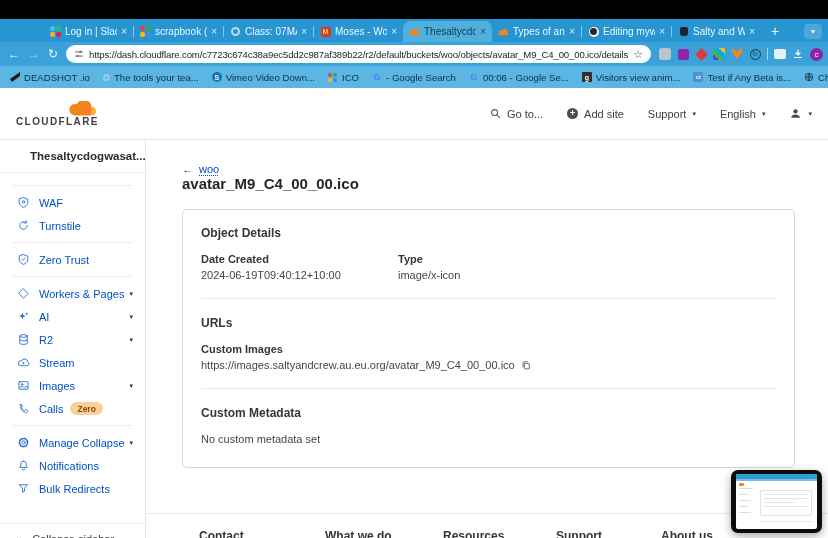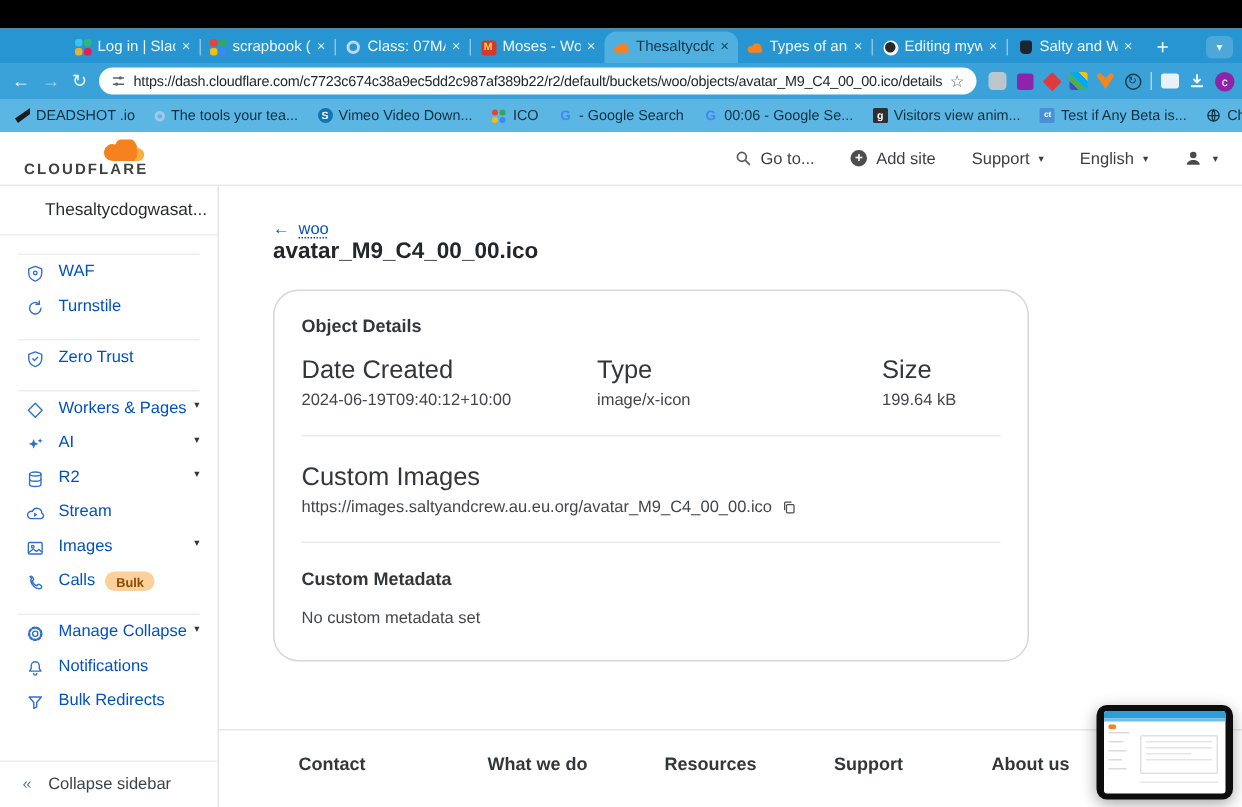--- a/index.html
+++ b/index.html
@@ -38,53 +38,53 @@
   .toolbar-div{width:1px;height:12px;background:rgba(255,255,255,.55)}
   .ext-panel{background:#e8f1f7;border-radius:2px;width:12px;height:10px;display:flex;flex-direction:column;justify-content:center;gap:1px;padding:0 2px}
   .ext-panel i{height:1px;background:#4a6a7c}
   .avatar-c{width:13px;height:13px;border-radius:50%;background:#8e24aa;color:#fff;font-size:8px;display:flex;align-items:center;justify-content:center}
 
   .bookmarks{height:22px;background:#5cb6e4;display:flex;align-items:center;padding:0 10px;gap:13px;font-size:9.6px;color:#10303f;white-space:nowrap}
   .bm{display:flex;align-items:center;gap:4px;flex:0 0 auto}
   .bmi{width:10px;height:10px;flex:0 0 auto;display:inline-flex;align-items:center;justify-content:center;font-size:7px;font-weight:bold}
 
   
-  .appheader{height:36px;background:#fff;border-bottom:1px solid #e9e9e9;display:flex;align-items:center;padding:0 16px}
+  .appheader{height:52px;background:#fff;border-bottom:1px solid #e9e9e9;display:flex;align-items:center;padding:0 16px}
   .brand{display:flex;align-items:flex-end;gap:0;flex-direction:column;line-height:1}
   .brand-word{font-size:10px;font-weight:bold;letter-spacing:1.4px;color:#404041}
   .hdr-right{margin-left:auto;display:flex;align-items:center;gap:24px;font-size:11px;color:#3c3f41}
   .hdr-item{display:flex;align-items:center;gap:6px}
   .caret{font-size:7px;color:#3c3f41}
   .circle-plus{width:11px;height:11px;border-radius:50%;background:#4e4e4e;color:#fff;font-size:9px;line-height:10px;text-align:center;font-weight:bold}
 
   
   .bodyrow{display:flex;height:414px}
   .sidebar{width:146px;flex:0 0 auto;border-right:1px solid #e6e6e6;display:flex;flex-direction:column;background:#fff}
-  .acct{height:33px;flex:0 0 auto;display:flex;align-items:center;padding-left:30px;font-size:11.5px;font-weight:normal;color:#2b2e30;border-bottom:1px solid #ededed;white-space:nowrap;overflow:hidden}
+  .acct{height:33px;flex:0 0 auto;display:flex;align-items:center;padding-left:30px;font-size:11.5px;font-weight:bold;color:#2b2e30;border-bottom:1px solid #ededed;white-space:nowrap;overflow:hidden}
   .snav{flex:1;padding-top:7px;overflow:hidden}
-  .nav-item{height:23px;display:flex;align-items:flex-start;padding:0 12px 0 16px;font-size:11px;color:#0051c3;white-space:nowrap}
+  .nav-item{height:23px;display:flex;align-items:center;padding:0 12px 0 16px;font-size:11px;color:#0051c3;white-space:nowrap}
   .nav-item .nic{width:14px;height:14px;margin-right:9px;flex:0 0 auto;display:inline-flex;align-items:center;justify-content:center;color:#2f6fce;font-size:12px}
   .nav-item .ncaret{margin-left:auto;font-size:7px;color:#30363b}
   .nav-div{border-top:1px solid #ededed;margin:5px 12px}
   .beta-badge{margin-left:7px;background:#fbd09b;color:#8a4a00;font-size:8.5px;font-weight:bold;border-radius:8px;padding:1.5px 7px}
   .collapse-row{margin-top:auto;height:31px;flex:0 0 auto;border-top:1px solid #ededed;display:flex;align-items:center;padding-left:15px;gap:11px;font-size:11px;color:#39434c}
   .collapse-row .cic{color:#5b7ba8;font-size:11px}
   svg.sic{stroke:#2f6fce;fill:none;stroke-width:1.7;stroke-linecap:round;stroke-linejoin:round;width:13px;height:13px}
 
   .main{flex:1;display:flex;flex-direction:column;overflow:hidden;background:#fff}
   .main-content{padding:23px 0 0 36px}
   .backlink{display:flex;align-items:center;gap:6px;font-size:11px;color:#0051c3}
   .backlink .blink{text-decoration:underline;text-decoration-style:dotted;text-underline-offset:2px}
   .pagetitle{font-size:15px;font-weight:bold;color:#23272b}
-  .card{width:504px;border:1px solid #d7d7d7;border-radius:17px;margin-top:17px;padding:16px 18px 22px}
+  .card{width:613px;border:1px solid #d7d7d7;border-radius:5px;margin-top:17px;padding:16px 18px 22px}
   .section-h{font-size:12px;font-weight:bold;color:#33373a}
   .fieldrow{display:flex;margin-top:13px}
   .field{flex:0 0 auto}
   .f1{width:197px}.f2{width:190px}.f3{flex:1}
-  .flabel{font-size:17px;font-weight:normal;color:#33373a}
+  .flabel{font-size:11px;font-weight:bold;color:#33373a}
   .fval{font-size:11px;color:#43474a;margin-top:4px}
   .card hr{border:none;border-top:1px solid #e9e9e9;margin:17px 0}
   .urlline{display:flex;align-items:center;gap:6px;margin-top:4px}
   .urlline .fval{margin-top:0}
   .meta-empty{font-size:11px;color:#43474a;margin-top:13px}
 
   .footer{margin-top:45px;border-top:1px solid #e8e8e8;padding:15px 0 0 53px;display:flex}
   .fcol{flex:0 0 auto}
   .fc1{width:126px}.fc2{width:118px}.fc3{width:113px}.fc4{width:105px}.fc5{width:110px}
   .fhead{font-size:12px;font-weight:bold;color:#33373a}
@@ -415,21 +415,21 @@
           <span>Images</span>
           <span class="ncaret">▾</span>
         </div>
         <div class="nav-item">
           <span class="nic">
               <svg class="sic" viewBox="0 0 24 24">
                 <path d="M5.5 4.5c.8-.9 2-.8 2.6 0l1.6 2.1c.6.8.3 1.8-.5 2.5l-1 .8c.5 1.3 1.3 2.5 2.3 3.5s2.2 1.8 3.5 2.3l.8-1c.7-.8 1.7-1.1 2.5-.5l2.1 1.6c.8.6.9 1.8 0 2.6-1.5 1.5-5.5 1.5-9.5-2.5s-4-8-2.4-9.4z"></path>
               </svg>
             </span>
           <span>Calls</span>
-          <span class="beta-badge">Bulk</span>
+          <span class="beta-badge">Zero</span>
         </div>
         <div class="nav-div"></div>
         <div class="nav-item">
           <span class="nic">
               <svg class="sic" viewBox="0 0 24 24">
                 <circle cx="12" cy="12" r="7.5" stroke-width="3" stroke-dasharray="2.6 2.6"></circle>
                 <circle cx="12" cy="12" r="3.2"></circle>
               </svg>
             </span>
           <span>Manage Collapse</span>
@@ -471,26 +471,23 @@
           <div class="section-h">Object Details</div>
           <div class="fieldrow">
             <div class="field f1">
               <div class="flabel">Date Created</div>
               <div class="fval">2024-06-19T09:40:12+10:00</div>
             </div>
             <div class="field f2">
               <div class="flabel">Type</div>
               <div class="fval">image/x-icon</div>
             </div>
-            <div class="field f3">
-              <div class="flabel">Size</div>
-              <div class="fval">199.64 kB</div>
-            </div>
           </div>
           <hr>
+          <div class="section-h">URLs</div>
           <div class="flabel" style="margin-top:13px">Custom Images</div>
           <div class="urlline">
             <span class="fval">https://images.saltyandcrew.au.eu.org/avatar_M9_C4_00_00.ico</span>
             <svg width="10" height="11" viewBox="0 0 24 24">
                 <g fill="none" stroke="#4d4d4d" stroke-width="2">
                   <rect x="8" y="7" width="12" height="13" rx="1.5"></rect>
                   <path d="M5 16V4.5A1.5 1.5 0 0 1 6.5 3H16"></path>
                 </g>
               </svg>
           </div>

